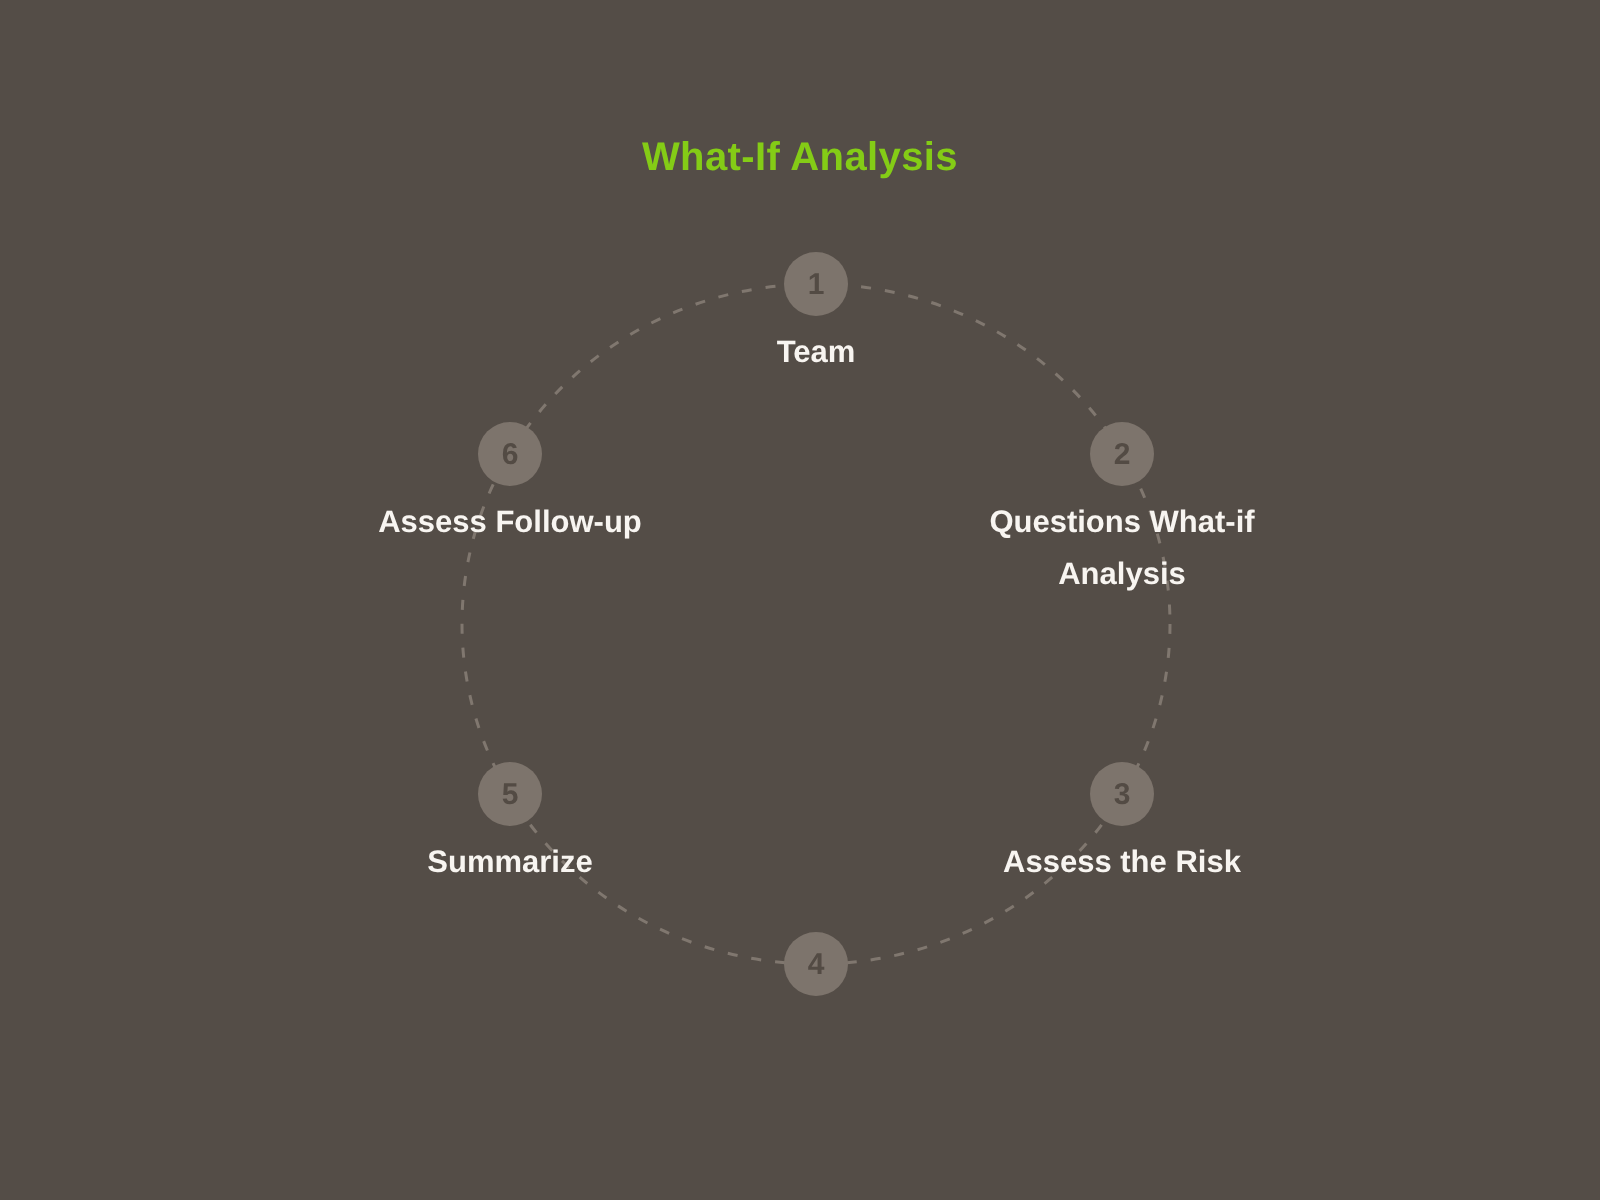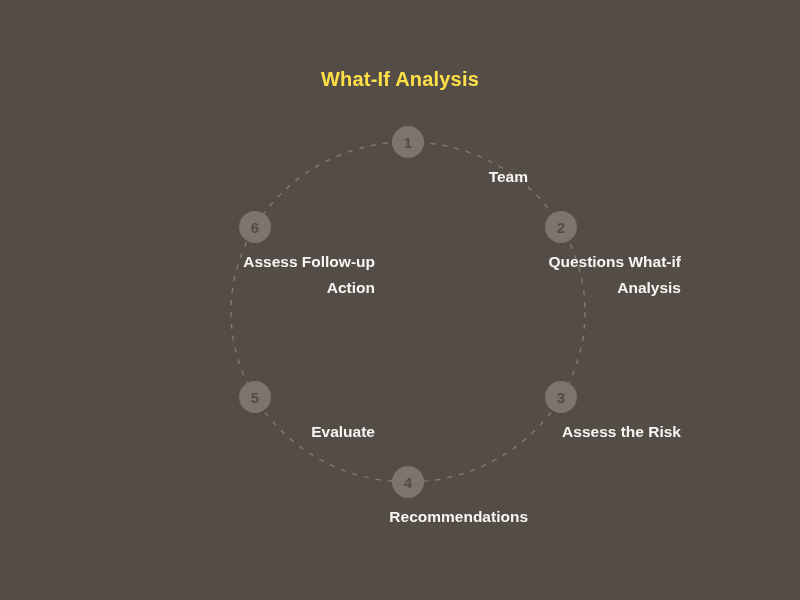--- a/index.html
+++ b/index.html
@@ -17,21 +17,21 @@
   }
   .title {
     position: absolute;
     top: 68px;
     left: 0;
     width: 800px;
     text-align: center;
     font-size: 20px;
     font-weight: bold;
     letter-spacing: 0.2px;
-    color: #fde047;
+    color: #84cc16;
   }
   svg.ring {
     position: absolute;
     left: 0;
     top: 0;
   }
   .node {
     position: absolute;
     width: 240px;
     margin-left: -120px;
@@ -51,21 +51,20 @@
     font-size: 15px;
     font-weight: 600;
     color: #534b44;
   }
   .node .label {
     margin-top: 6px;
     font-size: 15.5px;
     font-weight: bold;
     line-height: 26px;
     color: #f8f5f1;
-    text-align: right;
   }
   .node .label .line { white-space: nowrap; }
   
   .n1 { left: 408px; top: 126px; }
   .n2 { left: 561px; top: 211px; }
   .n3 { left: 561px; top: 381px; }
   .n4 { left: 408px; top: 466px; }
   .n5 { left: 255px; top: 381px; }
   .n6 { left: 255px; top: 211px; }
 </style>
@@ -106,38 +105,33 @@
     </div>
     <div class="label">
       <div class="line">Assess the Risk</div>
     </div>
   </div>
 
   <div class="node n4">
     <div class="circle">
       <span>4</span>
     </div>
-    <div class="label">
-      <div class="line">Recommendations</div>
-      <div class="line"></div>
-    </div>
   </div>
 
   <div class="node n5">
     <div class="circle">
       <span>5</span>
     </div>
     <div class="label">
-      <div class="line">Evaluate</div>
+      <div class="line">Summarize</div>
     </div>
   </div>
 
   <div class="node n6">
     <div class="circle">
       <span>6</span>
     </div>
     <div class="label">
       <div class="line">Assess Follow-up</div>
-      <div class="line">Action</div>
     </div>
   </div>
 
 </div>
 
 </body></html>

